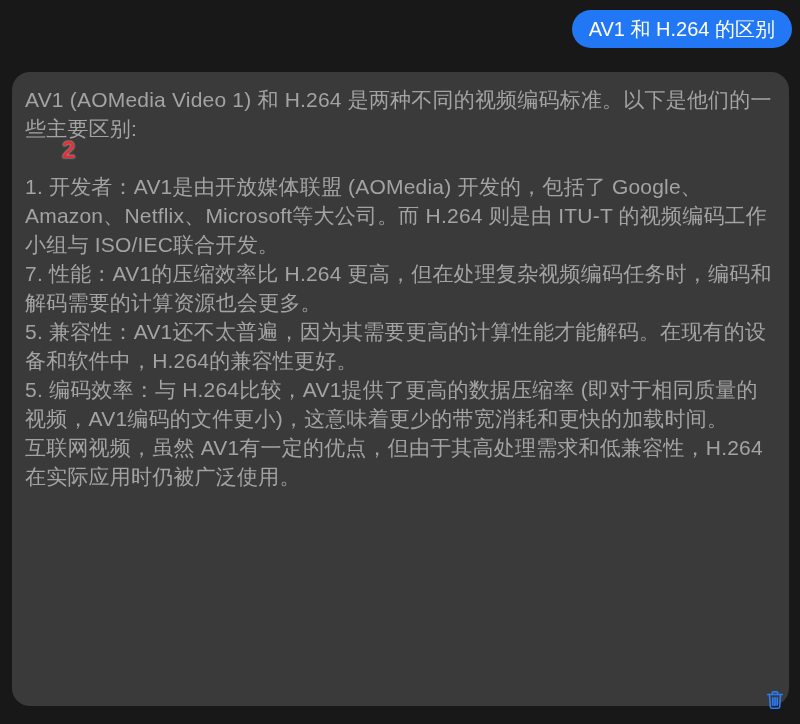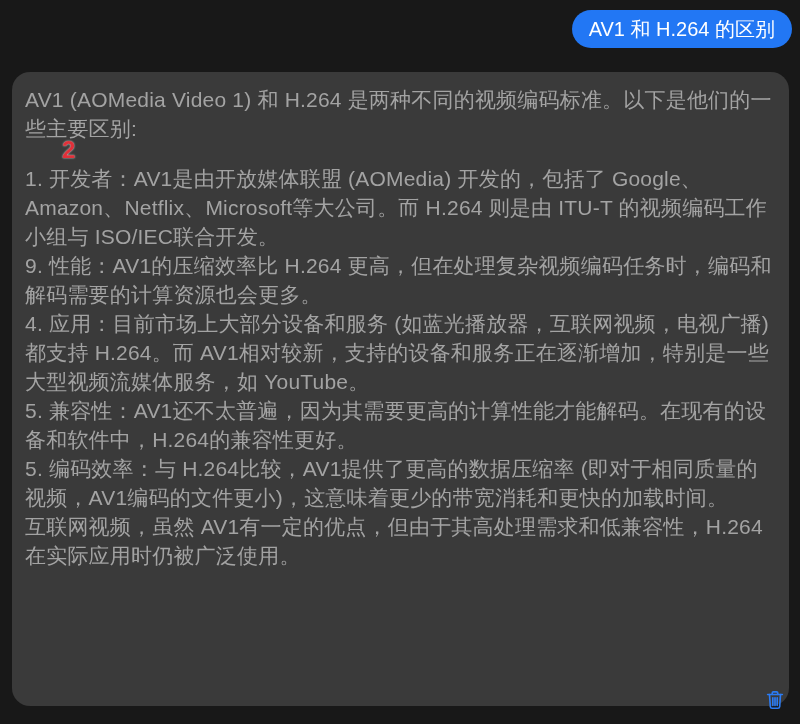--- a/index.html
+++ b/index.html
@@ -31,21 +31,21 @@
     bottom: 18px;
     background: #3a3a3a;
     border-radius: 18px;
     padding: 13px 14px 18px 13px;
     color: #a3a3a3;
     font-size: 21px;
     line-height: 29px;
     letter-spacing: 0.2px;
   }
   .assistant-bubble p { margin: 0; }
-  .items { margin-top: 21px; }
+  .items { margin-top: 29px; }
   .summary { margin-top: 29px; }
 
   .annotation-marker {
     position: absolute;
     left: 62px; top: 136px;
     color: #e0313a;
     font-size: 24px;
     font-weight: bold;
     text-shadow: 0 0 2px rgba(255,255,255,0.85);
     z-index: 5;
@@ -70,22 +70,21 @@
   <div class="user-bubble">
     <span>AV1 和 H.264 的区别</span>
   </div>
 
   <span class="annotation-marker">2</span>
 
   <div class="assistant-bubble">
     <p>AV1 (AOMedia Video 1) 和 H.264 是两种不同的视频编码标准。以下是他们的一些主要区别:</p>
     <div class="items">
       <p>1. 开发者：AV1是由开放媒体联盟 (AOMedia) 开发的，包括了 Google、Amazon、Netflix、Microsoft等大公司。而 H.264 则是由 ITU-T 的视频编码工作小组与 ISO/IEC联合开发。</p>
-      <p>9. 性能：AV1的压缩效率比 H.264 更高，但在处理复杂视频编码任务时，编码和解码需要的计算资源也会更多。</p>
-      <p>4. 应用：目前市场上大部分设备和服务 (如蓝光播放器，互联网视频，电视广播) 都支持 H.264。而 AV1相对较新，支持的设备和服务正在逐渐增加，特别是一些大型视频流媒体服务，如 YouTube。</p>
+      <p>7. 性能：AV1的压缩效率比 H.264 更高，但在处理复杂视频编码任务时，编码和解码需要的计算资源也会更多。</p>
       <p>5. 兼容性：AV1还不太普遍，因为其需要更高的计算性能才能解码。在现有的设备和软件中，H.264的兼容性更好。</p>
       <p>5. 编码效率：与 H.264比较，AV1提供了更高的数据压缩率 (即对于相同质量的视频，AV1编码的文件更小)，这意味着更少的带宽消耗和更快的加载时间。</p>
     </div>
     <p class="summary">互联网视频，虽然 AV1有一定的优点，但由于其高处理需求和低兼容性，H.264在实际应用时仍被广泛使用。</p>
   </div>
 
   <button class="delete-button">
     <span>
       <svg width="22" height="22" viewBox="0 0 24 24" fill="none" stroke="#2b7bf3" stroke-width="1.8" stroke-linecap="round" stroke-linejoin="round">
         <path d="M4 6 h16"></path>

